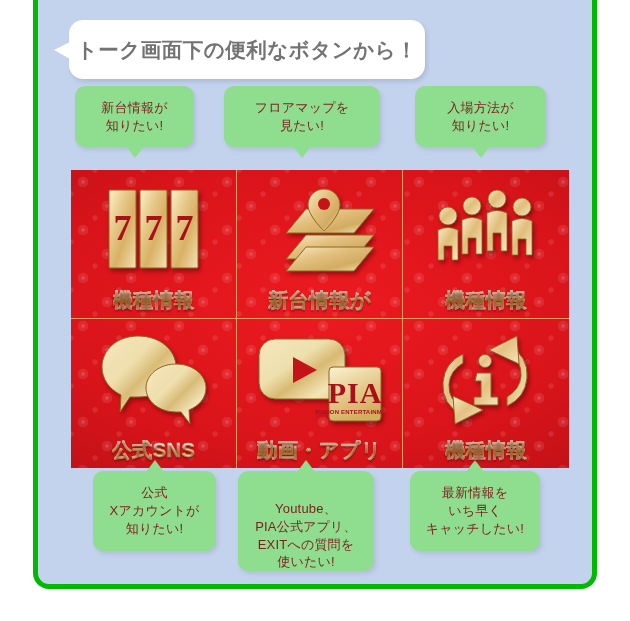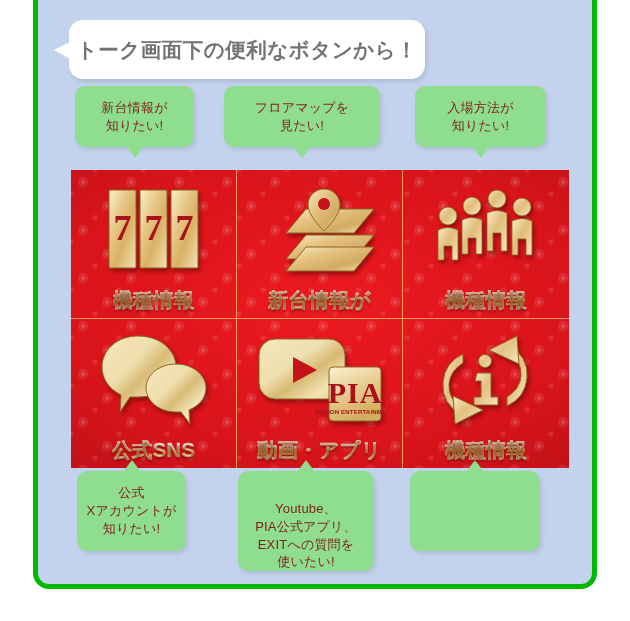--- a/index.html
+++ b/index.html
@@ -82,21 +82,21 @@
     border-left:9px solid transparent;
     border-right:9px solid transparent;
     border-bottom:12px solid #8fdd8f;
   }
 
   
   #gb-0{ left:37px;  top:100px; width:119px; height:61px; }
   #gb-1{ left:186px; top:100px; width:156px; height:61px; }
   #gb-2{ left:377px; top:100px; width:131px; height:61px; }
   
-  #gb-3{ left:39px;  top:485px; width:109px; height:80px; }
+  #gb-3{ left:55px;  top:485px; width:123px; height:80px; }
   #gb-4{ left:200px; top:485px; width:136px; height:100px;align-items:flex-end; }
   #gb-5{ left:372px; top:485px; width:130px; height:80px; }
 
   
   #grid{
     position:absolute;
     left:33px; top:184px;
     width:498px; height:298px;
     display:grid;
     grid-template-columns:1fr 1fr 1fr;
@@ -330,16 +330,19 @@
     </div>
     <div class="gbub" id="gb-4">
       <span class="tail-up"></span>
       <span class="gtxt">Youtube、
 PIA公式アプリ、
 EXITへの質問を
 使いたい!</span>
     </div>
     <div class="gbub" id="gb-5">
       <span class="tail-up"></span>
+      <span class="gtxt">最新情報を
+いち早く
+キャッチしたい!</span>
     </div>
 
   </div>
 </div>
 
 </body></html>

